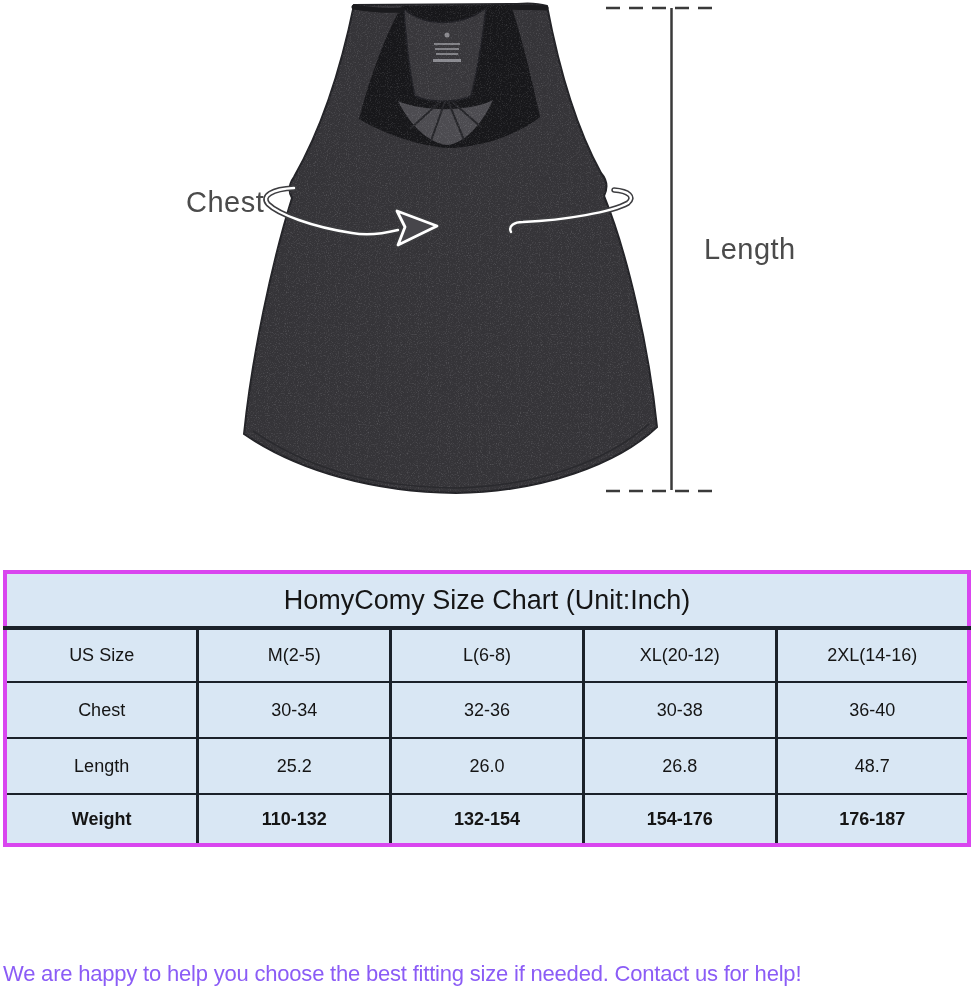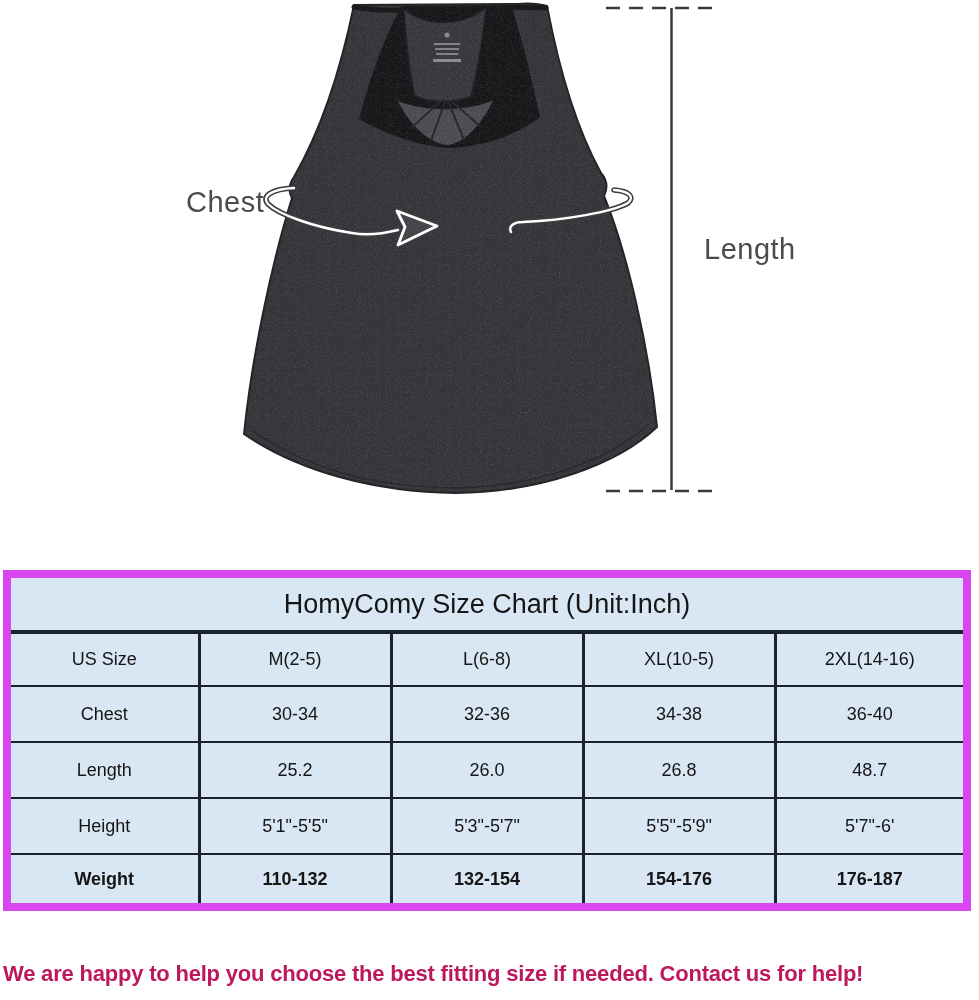--- a/index.html
+++ b/index.html
@@ -8,30 +8,30 @@
   
   .illustration{position:absolute;left:0;top:0;width:979px;height:570px;}
   .illustration svg{position:absolute;left:0;top:0;}
   .measure-label{position:absolute;color:#4b4b4b;font-size:29px;letter-spacing:.5px;
                  font-family:"Liberation Sans", sans-serif;}
   .chest-label{left:186px;top:186px;}
   .length-label{left:704px;top:233px;}
   
   .table-wrap{position:absolute;left:3px;top:570px;width:972px;}
   table.size-chart{border-collapse:collapse;width:968px;background:#d9e7f4;
-                   border:8px solid #d946ef;table-layout:fixed;}
+                   border:4px solid #d946ef;table-layout:fixed;}
   table.size-chart td{border:3px solid #1b222a;border-top-width:2px;border-bottom-width:2px;
                       text-align:center;vertical-align:middle;color:#151515;font-size:18px;
                       padding:0;height:54px;overflow:hidden;white-space:nowrap;}
   table.size-chart tr.title-row td{font-size:27px;height:52px;border-bottom-width:4px;}
   table.size-chart tr.header-row td{height:51px;}
   table.size-chart tr:last-child td{height:48px;font-weight:bold;}
   
-  .footer-note{position:absolute;left:3px;top:961px;width:976px;color:#be185d;
-               font-size:22px;font-weight:bold;letter-spacing:-0.2px;white-space:nowrap;}
+  .footer-note{position:absolute;left:3px;top:961px;width:976px;color:#8b5cf6;
+               font-size:22px;font-weight:normal;letter-spacing:-0.2px;white-space:nowrap;}
 </style>
 </head>
 <body>
 
 <div class="stage">
 
   <div class="illustration">
     <svg width="979" height="570" viewBox="0 0 979 570">
       <defs>
         <clipPath id="shirtclip">
@@ -112,43 +112,36 @@
           <col style="width:20%">
       </colgroup>
       <tbody>
           <tr class="title-row">
             <td colspan="5">HomyComy Size Chart (Unit:Inch)</td>
           </tr>
           <tr class="header-row">
             <td>US Size</td>
             <td>M(2-5)</td>
             <td>L(6-8)</td>
-            <td>XL(10-5)</td>
+            <td>XL(20-12)</td>
             <td>2XL(14-16)</td>
           </tr>
           <tr>
             <td>Chest</td>
             <td>30-34</td>
             <td>32-36</td>
-            <td>34-38</td>
+            <td>30-38</td>
             <td>36-40</td>
           </tr>
           <tr>
             <td>Length</td>
             <td>25.2</td>
             <td>26.0</td>
             <td>26.8</td>
             <td>48.7</td>
-          </tr>
-          <tr>
-            <td>Height</td>
-            <td>5'1"-5'5"</td>
-            <td>5'3"-5'7"</td>
-            <td>5'5"-5'9"</td>
-            <td>5'7"-6'</td>
           </tr>
           <tr>
             <td>Weight</td>
             <td>110-132</td>
             <td>132-154</td>
             <td>154-176</td>
             <td>176-187</td>
           </tr>
         </tbody>
     </table>

